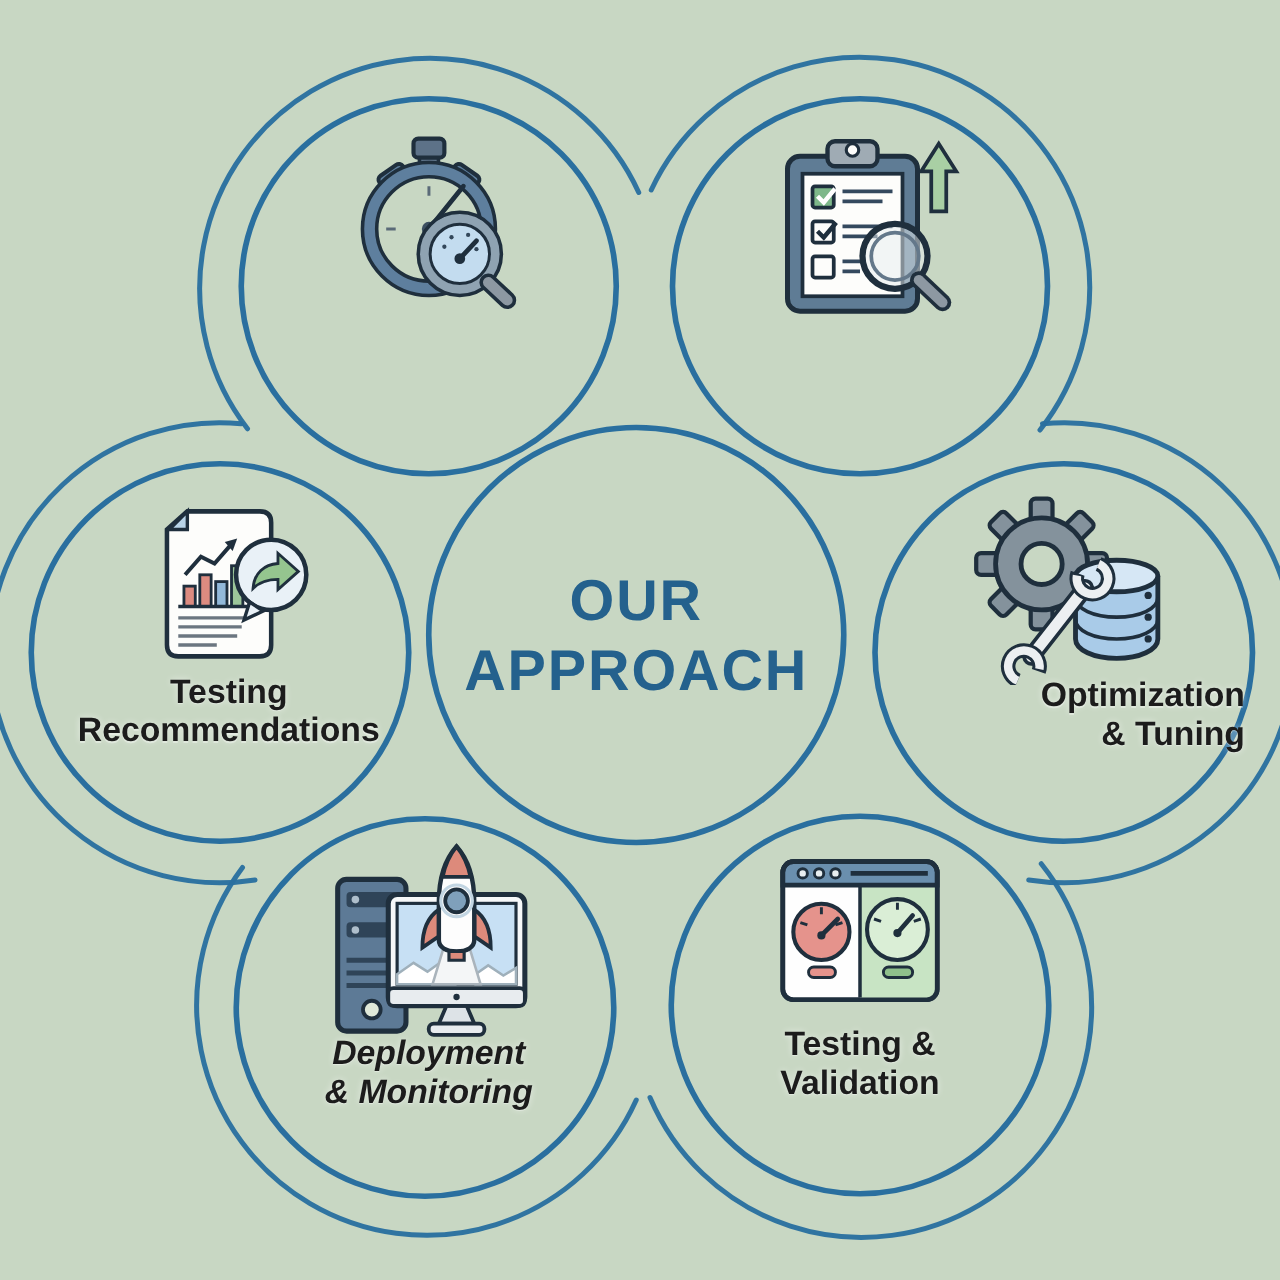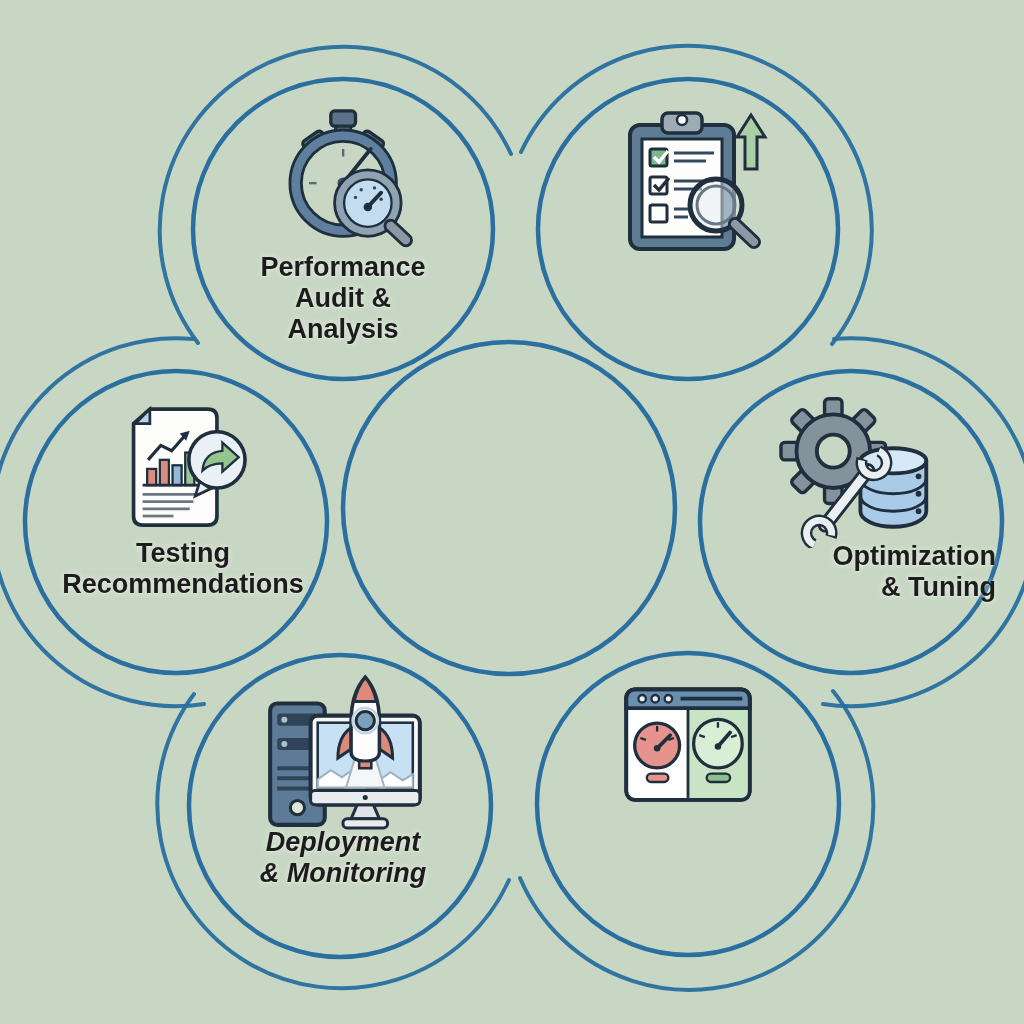--- a/index.html
+++ b/index.html
@@ -50,20 +50,24 @@
 
     <circle class="ring" cx="343" cy="229" r="150"></circle>
     <circle class="ring" cx="688" cy="229" r="150"></circle>
     <circle class="ring" cx="176" cy="522" r="151"></circle>
     <circle class="ring" cx="851" cy="522" r="151"></circle>
     <circle class="ring" cx="340" cy="806" r="151"></circle>
     <circle class="ring" cx="688" cy="804" r="151"></circle>
     <circle class="ring" cx="509" cy="508" r="166"></circle>
   </svg>
 
+  <div class="center-title">
+    <div>OUR</div>
+    <div>APPROACH</div>
+  </div>
 
   <svg class="icon icon-tl" viewBox="0 0 160 150">
     <g transform="rotate(-35 48 40)">
         <rect x="36" y="31" width="24" height="14" rx="4" fill="#5e7f9e" stroke="#1f2f3d" stroke-width="3.5"></rect>
       </g>
     <g transform="rotate(35 106 40)">
         <rect x="94" y="31" width="24" height="14" rx="4" fill="#5e7f9e" stroke="#1f2f3d" stroke-width="3.5"></rect>
       </g>
     <rect x="69" y="20" width="16" height="10" fill="#5d7288" stroke="#1f2f3d" stroke-width="3"></rect>
     <rect x="64" y="6" width="26" height="16" rx="4" fill="#5d7288" stroke="#1f2f3d" stroke-width="3.5"></rect>
@@ -211,23 +215,22 @@
     <path d="M88 34 l-11 3 7 8 z" fill="#1f2f3d"></path>
     <line x1="36" y1="104" x2="96" y2="104" stroke="#6b7680" stroke-width="3"></line>
     <line x1="36" y1="112" x2="92" y2="112" stroke="#6b7680" stroke-width="3"></line>
     <line x1="36" y1="120" x2="88" y2="120" stroke="#6b7680" stroke-width="3"></line>
     <line x1="36" y1="128" x2="70" y2="128" stroke="#6b7680" stroke-width="3"></line>
     <circle cx="118" cy="66" r="31" fill="#e9f1f7" stroke="#1f2f3d" stroke-width="4"></circle>
     <path d="M99 90 l-5 16 l17 -8 z" fill="#e9f1f7" stroke="#1f2f3d" stroke-width="3"></path>
     <path d="M102 78 c1 -14 10 -21 22 -22 v-9 l18 16 -18 16 v-9 c-10 0 -17 3 -22 8 z" fill="#95c58f" stroke="#1f2f3d" stroke-width="2.5"></path>
   </svg>
 
-  <div class="lbl lbl-tl">Performance
-Audit &amp;
-Analysis</div>
   <div class="lbl lbl-r">Optimization
 &amp; Tuning</div>
+  <div class="lbl lbl-br">Testing &amp;
+Validation</div>
   <div class="lbl lbl-bl">Deployment
 &amp; Monitoring</div>
   <div class="lbl lbl-l">Testing
 Recommendations</div>
 
 </div>
 
 </body></html>

